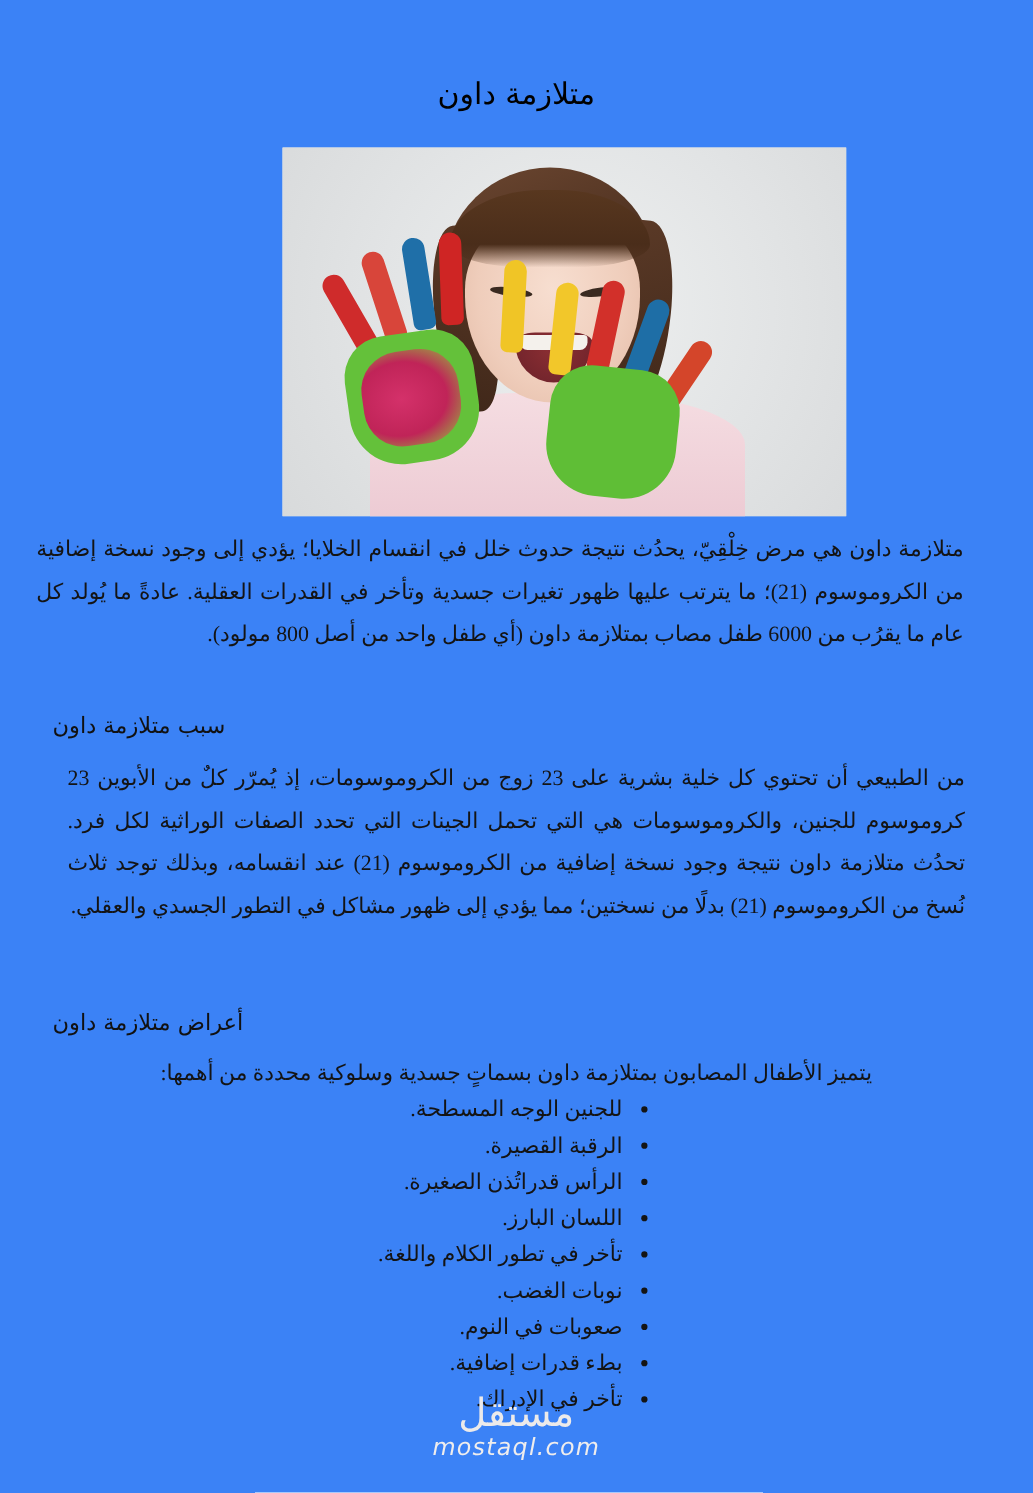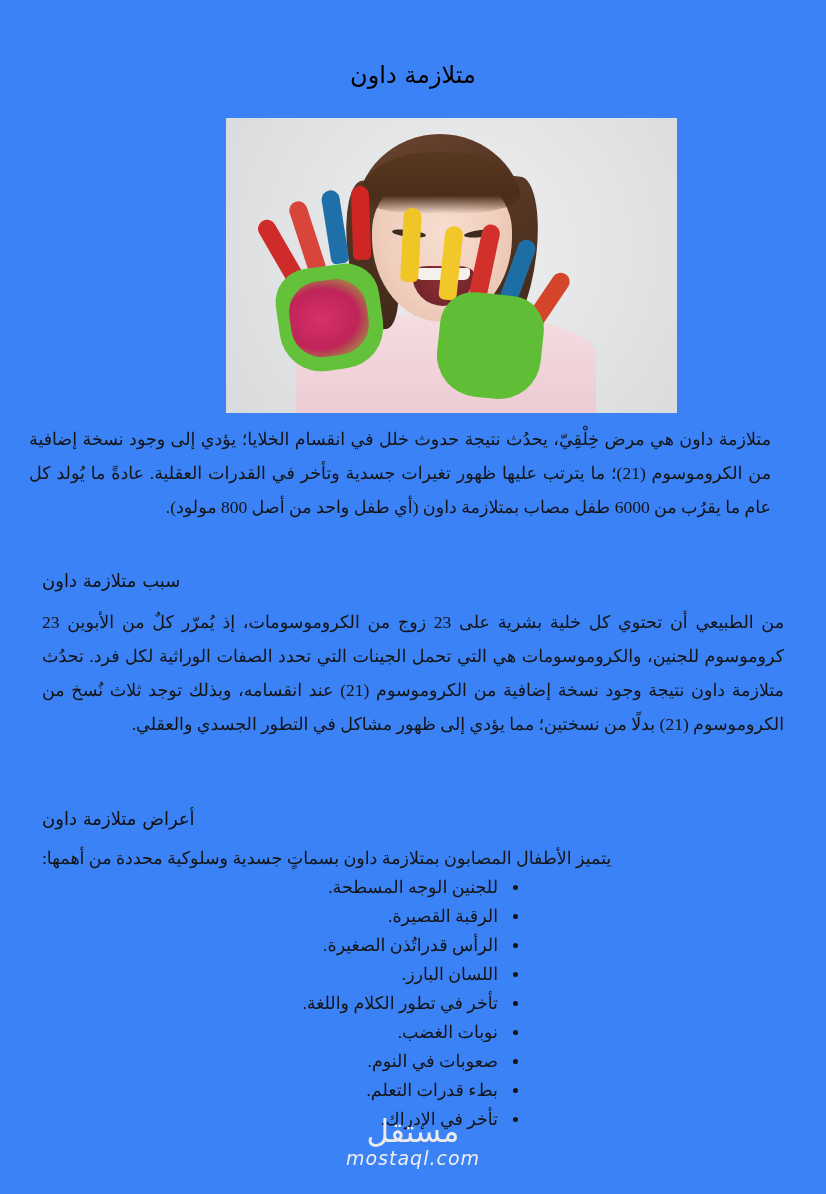--- a/index.html
+++ b/index.html
@@ -185,31 +185,31 @@
     text-align: left;
     margin: 0 0 12px 0;
     line-height: 1.4;
   }
   .section-paragraph {
     font-family: "Liberation Serif", "DejaVu Serif", serif;
     font-size: 17.5px;
     line-height: 34px;
     text-align: justify;
     text-align-last: right;
-    margin: 0;
+    margin: 12px;
     color: #141414;
   }
   .section-cause  { top: 568px; }
   .section-symptoms { top: 806px; }
 
   .symptoms-lead {
     font-family: "Liberation Serif", "DejaVu Serif", serif;
     font-size: 17.5px;
     line-height: 30px;
-    text-align: left;
+    text-align: center;
     margin: 0;
     color: #141414;
   }
   .symptom-list {
     list-style: none;
     margin: 0;
     padding: 0;
     direction: rtl;
   }
   .symptom-item {
@@ -308,21 +308,21 @@
     <h2 class="section-heading">أعراض متلازمة داون</h2>
     <p class="symptoms-lead">يتميز الأطفال المصابون بمتلازمة داون بسماتٍ جسدية وسلوكية محددة من أهمها:</p>
     <ul class="symptom-list">
       <li class="symptom-item">للجنين الوجه المسطحة.</li>
       <li class="symptom-item">الرقبة القصيرة.</li>
       <li class="symptom-item">الرأس قدراتُذن الصغيرة.</li>
       <li class="symptom-item">اللسان البارز.</li>
       <li class="symptom-item">تأخر في تطور الكلام واللغة.</li>
       <li class="symptom-item">نوبات الغضب.</li>
       <li class="symptom-item">صعوبات في النوم.</li>
-      <li class="symptom-item">بطء قدرات التعلم.</li>
+      <li class="symptom-item">بطء قدرات إضافية.</li>
       <li class="symptom-item">تأخر في الإدراك.</li>
     </ul>
   </section>
 
   <div class="watermark">
     <div class="watermark-arabic">مستقل</div>
     <div class="watermark-latin">mostaql.com</div>
   </div>
 
 </div>

